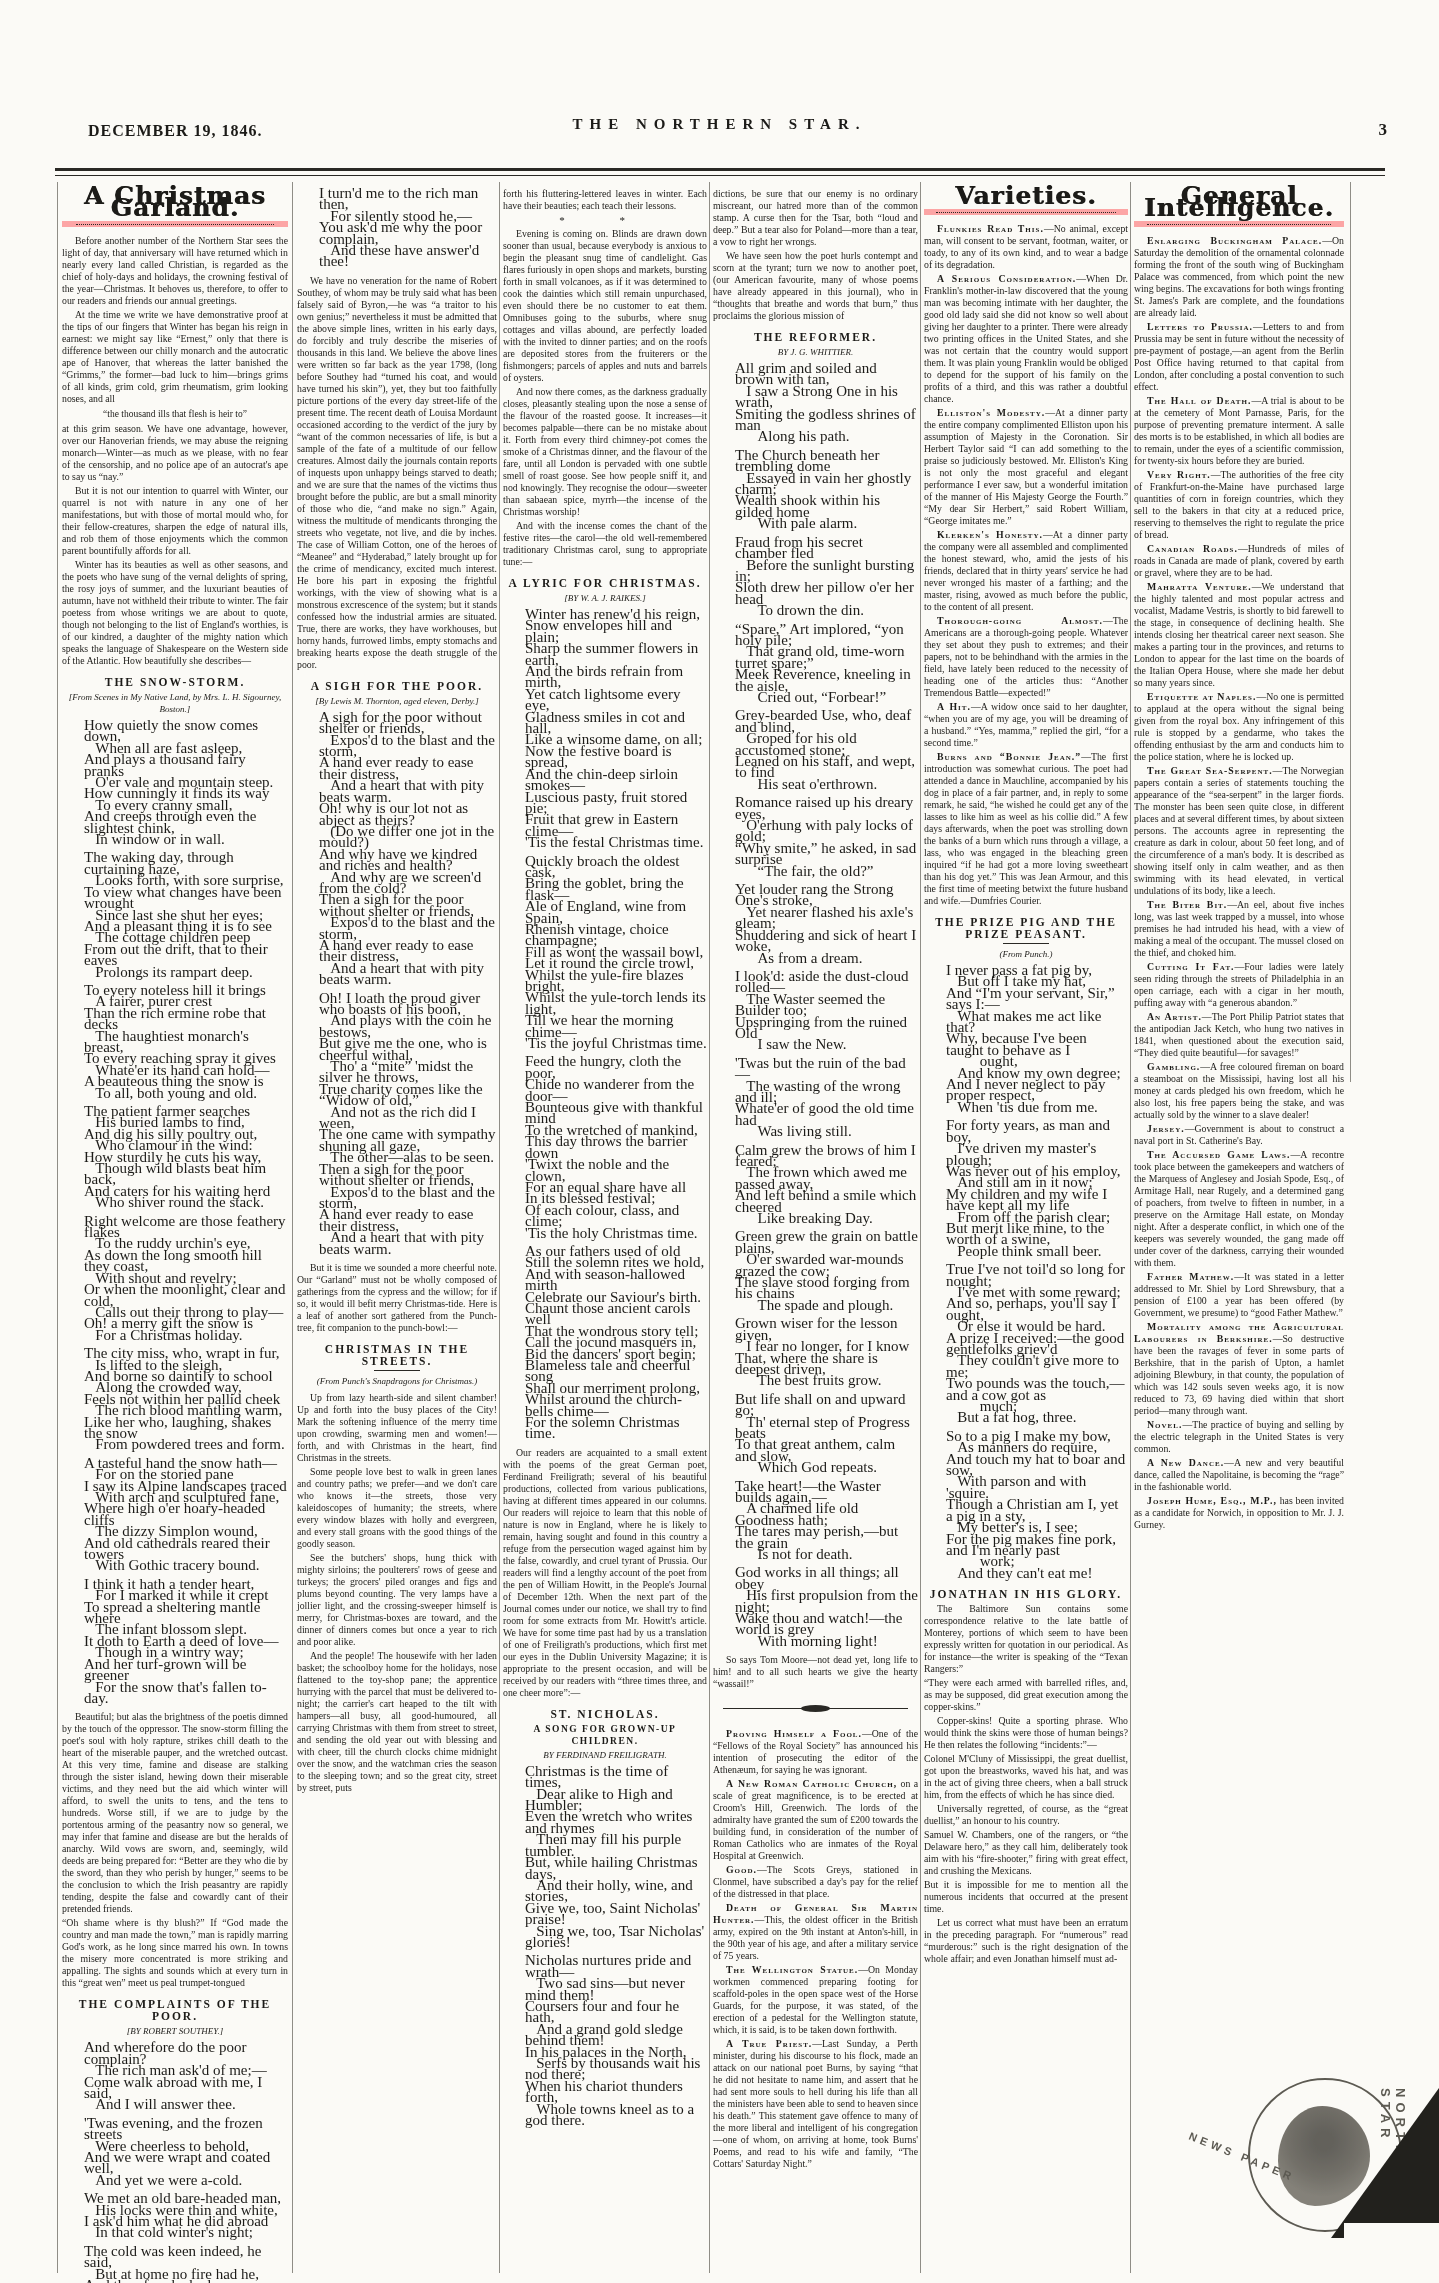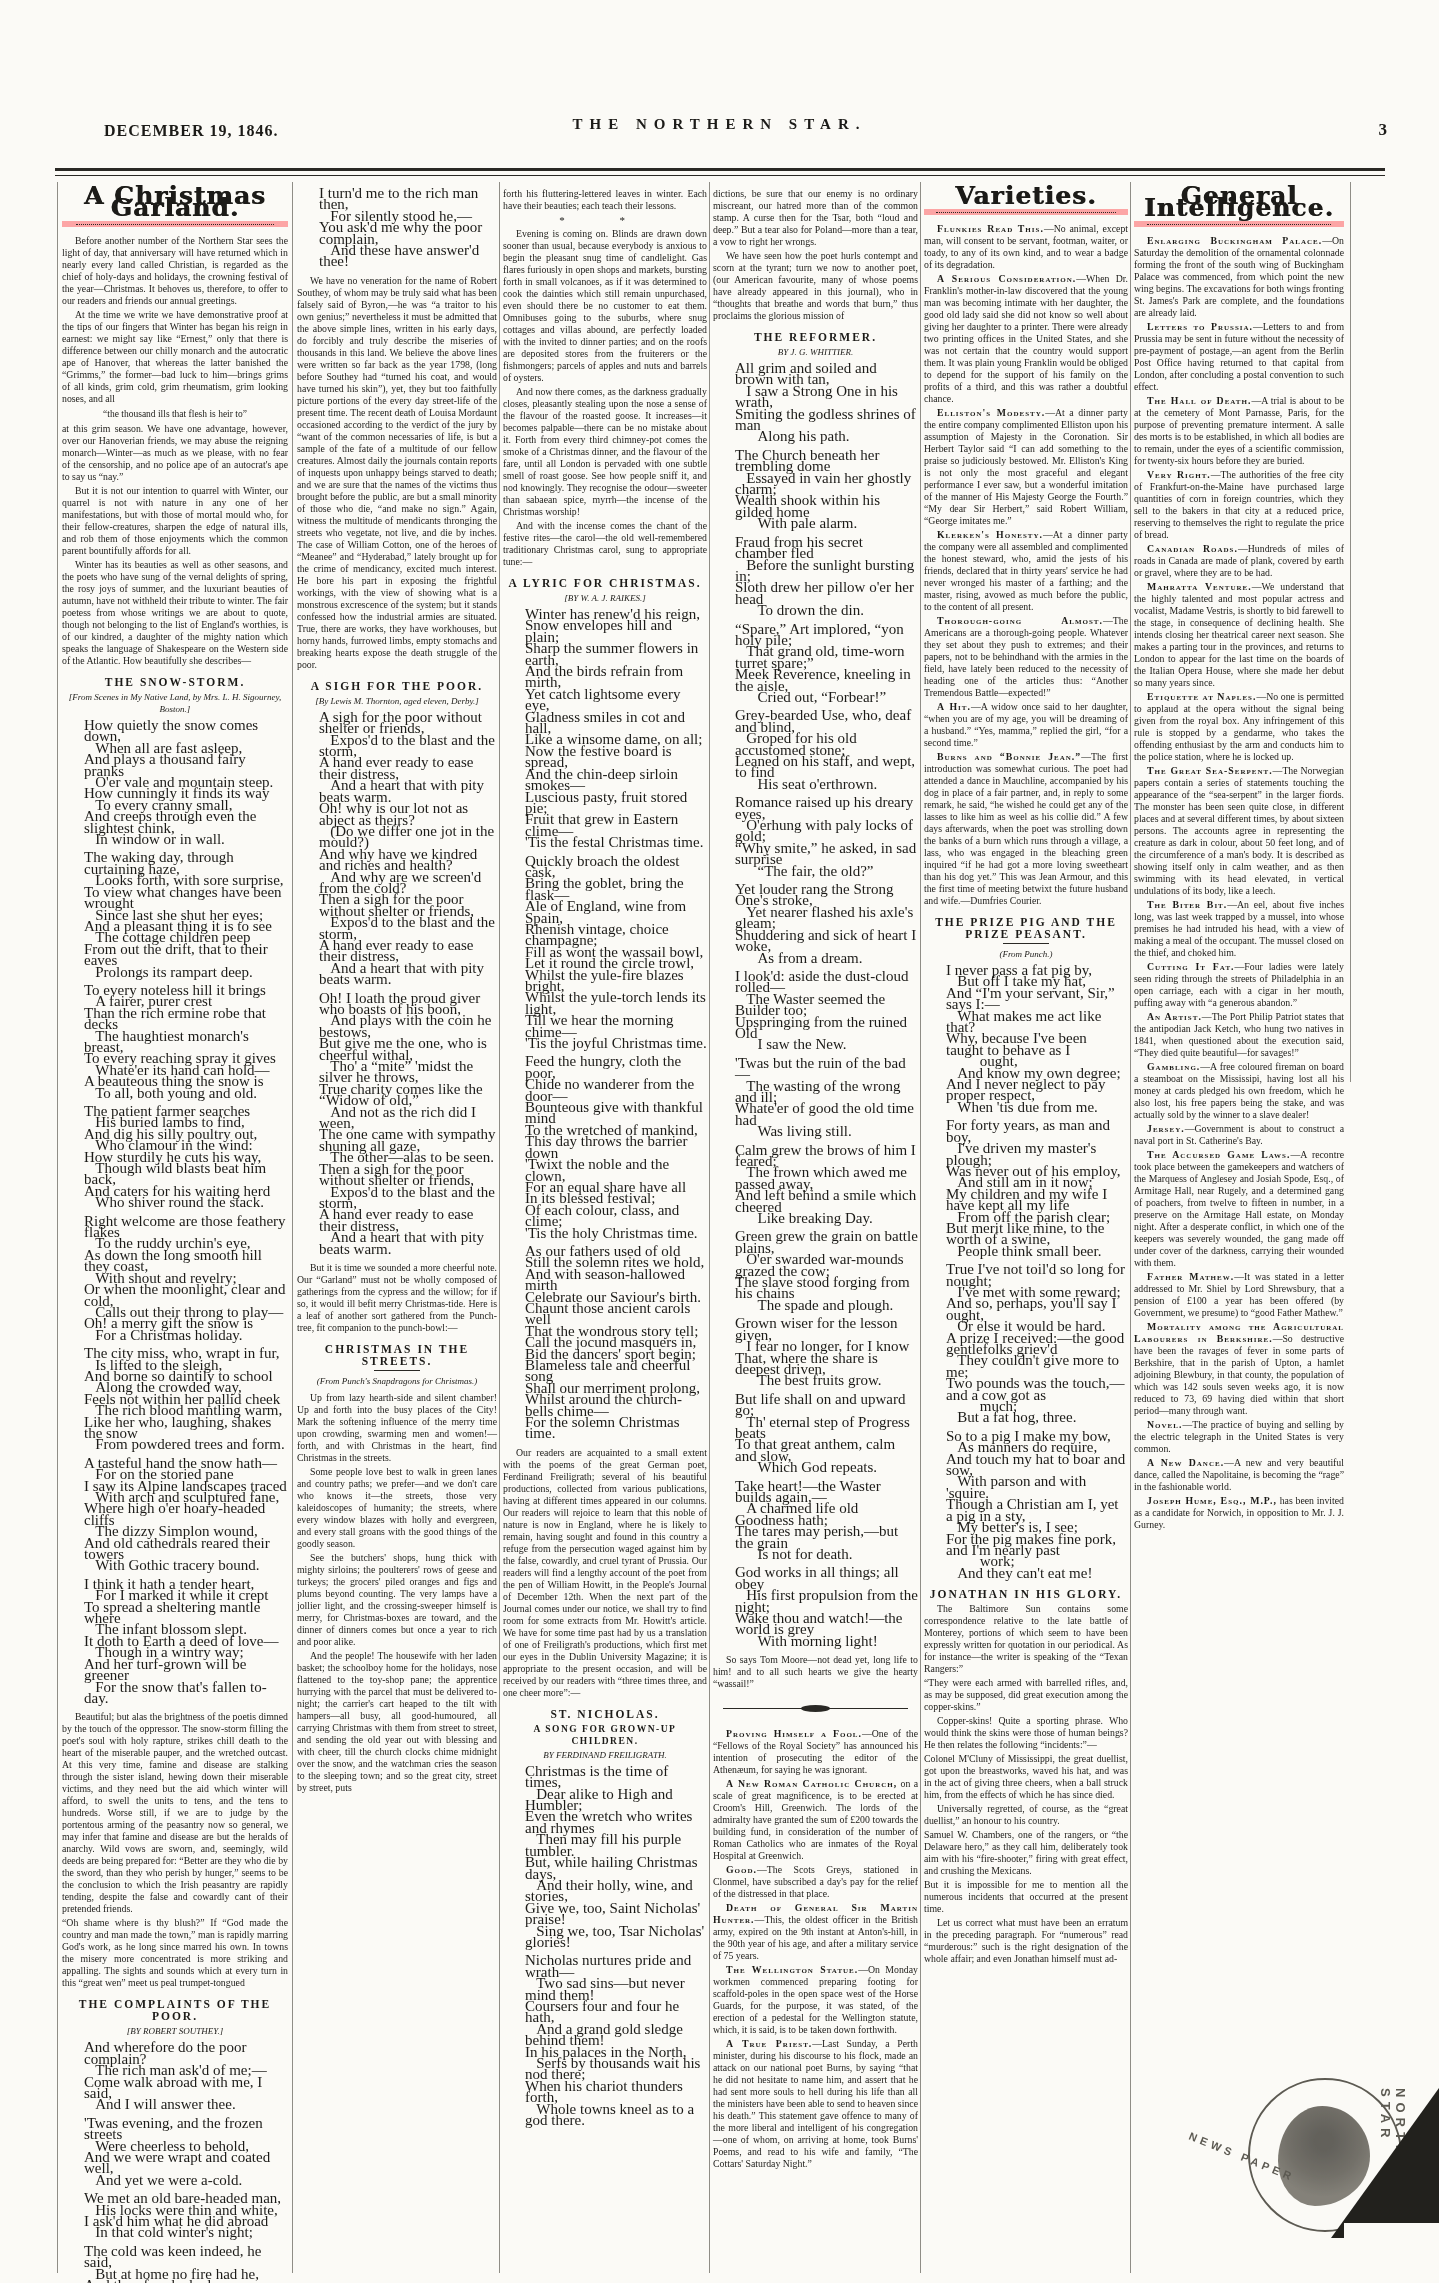--- a/index.html
+++ b/index.html
@@ -1,20 +1,20 @@
 <!DOCTYPE html>
 <html><head>
 <meta charset="utf-8">
 <style>
   html,body{margin:0;padding:0;background:#e8e6e0;}
   .sheet{position:relative;width:1439px;height:2283px;background:#fbfaf6;overflow:hidden;
          font-family:"Liberation Serif","DejaVu Serif",serif;color:#1c1b18;}
   
   .pg-head{position:absolute;top:108px;left:0;width:100%;height:52px;}
-  .pg-date{position:absolute;left:104px;top:14px;font-size:16px;font-weight:bold;letter-spacing:1px;font-variant:small-caps;}
+  .pg-date{position:absolute;left:88px;top:14px;font-size:16px;font-weight:bold;letter-spacing:1px;font-variant:small-caps;}
   .pg-title{position:absolute;left:0;width:100%;text-align:center;top:8px;font-size:15px;font-weight:bold;letter-spacing:7px;}
   .pg-num{position:absolute;right:52px;top:12px;font-size:17px;font-weight:bold;}
   .rule-a{position:absolute;top:168px;left:55px;width:1330px;height:0;border-top:3px solid #2a2925;}
   .rule-b{position:absolute;top:175px;left:55px;width:1330px;height:0;border-top:1px solid #2a2925;}
   
   .col{position:absolute;top:188px;bottom:0;font-size:9.8px;line-height:12px;text-align:justify;}
   .c1{left:62px;width:226px;}
   .c2{left:297px;width:200px;}
   .c3{left:503px;width:204px;}
   .c4{left:713px;width:205px;}

